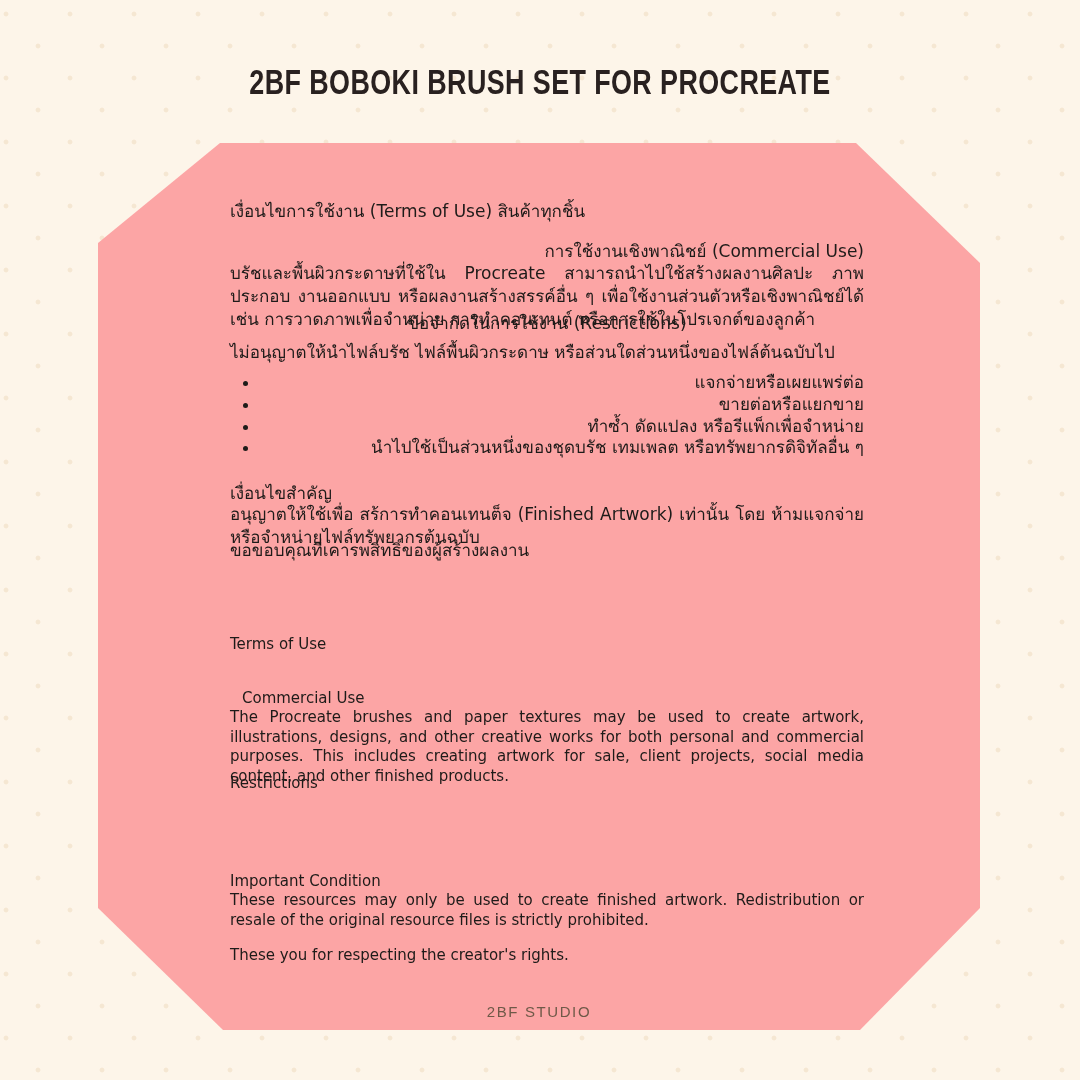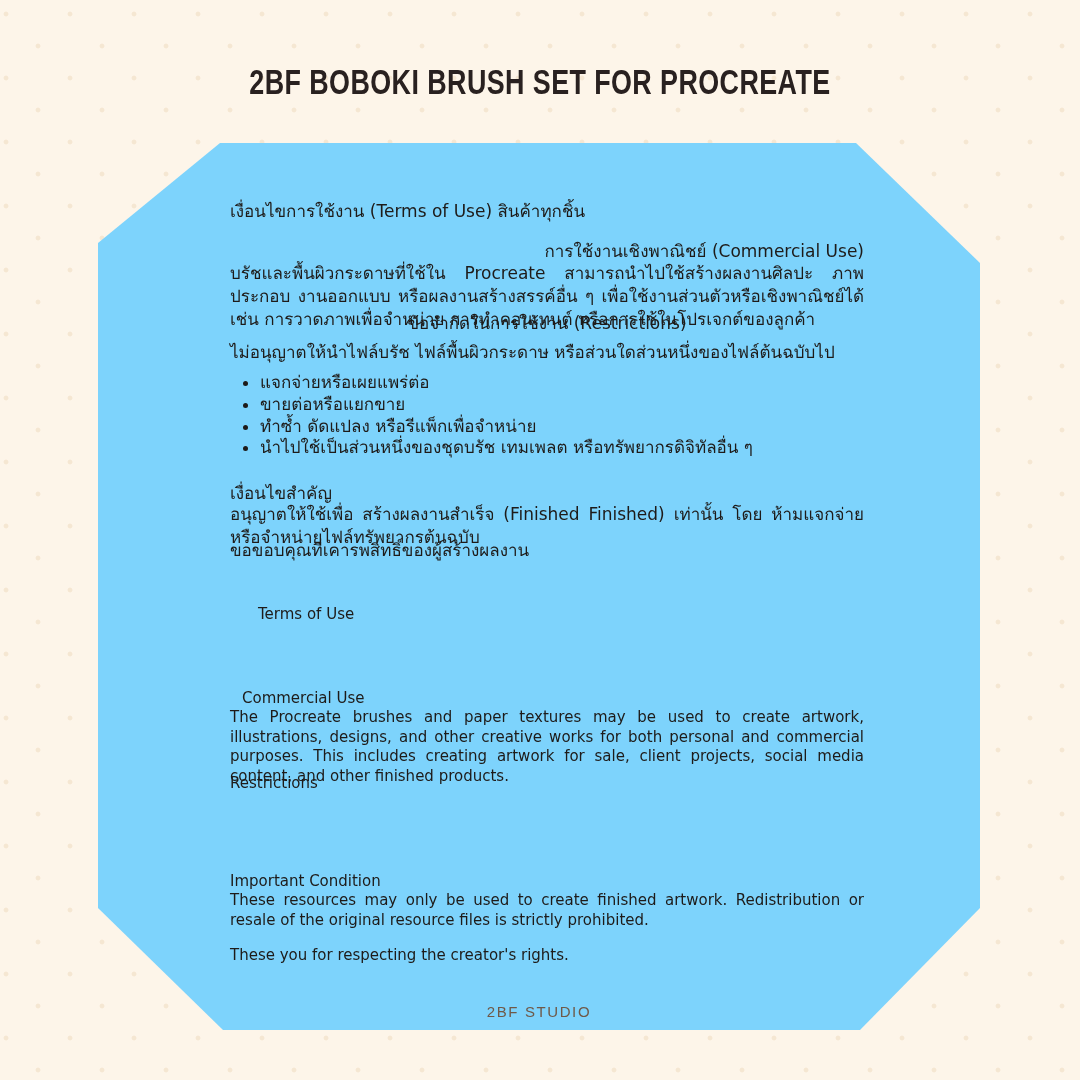--- a/index.html
+++ b/index.html
@@ -31,21 +31,21 @@
     color: #292120;
     transform: scaleX(0.84) scaleY(1.1);
   }
 
   .panel {
     position: absolute;
     left: 98px;
     top: 143px;
     width: 882px;
     height: 887px;
-    background: #7dd3fc;
+    background: #fca5a5;
     clip-path: polygon(
       122px 0, calc(100% - 124px) 0,
       100% 120px, 100% calc(100% - 122px),
       calc(100% - 120px) 100%, 125px 100%,
       0 calc(100% - 122px), 0 100px
     );
   }
 
   .blk {
     position: absolute;
@@ -57,33 +57,33 @@
   .thai.just { text-align: justify; }
 
   .eng { font-size: 15px; line-height: 19.5px; }
   .eng.just { text-align: justify; }
 
   ul.restrict-list {
     margin: 0;
     padding: 0 0 0 30px;
     list-style: disc;
   }
-  ul.restrict-list li { line-height: 21.8px; }
+  ul.restrict-list li { line-height: 21.8px; text-align: right; }
 
   .t-terms-line   { top: 57px; }
   .t-comm-head    { top: 97px; text-align: right; }
   .t-comm-body    { top: 119px; }
   .t-restr-head   { top: 169px; text-align: center; }
   .t-restr-body   { top: 198px; }
   .t-bullets      { top: 229px; }
   .t-imp-head     { top: 339px; font-family: Liberation Serif, serif; }
   .t-imp-body     { top: 360px; }
   .t-thanks       { top: 396px; }
 
-  .e-terms-head   { top: 462px; margin-left: 28px; }
+  .e-terms-head   { top: 492px; }
   .e-comm-head    { top: 546px; margin-left: 12px; }
   .e-comm-body    { top: 565px; }
   .e-restr-head   { top: 631px; }
   .e-restr-body   { top: 650px; }
   .e-imp-head     { top: 729px; }
   .e-imp-body     { top: 748px; }
   .e-thanks       { top: 803px; }
 
   .panel-footer {
     position: absolute;
@@ -115,21 +115,21 @@
   <div class="blk thai t-bullets">
     <ul class="restrict-list">
       <li>แจกจ่ายหรือเผยแพร่ต่อ</li>
       <li>ขายต่อหรือแยกขาย</li>
       <li>ทำซ้ำ ดัดแปลง หรือรีแพ็กเพื่อจำหน่าย</li>
       <li>นำไปใช้เป็นส่วนหนึ่งของชุดบรัช เทมเพลต หรือทรัพยากรดิจิทัลอื่น ๆ</li>
     </ul>
   </div>
 
   <div class="blk thai t-imp-head">เงื่อนไขสำคัญ</div>
-  <div class="blk thai just t-imp-body">อนุญาตให้ใช้เพื่อ สร้างผลงานสำเร็จ (Finished Finished) เท่านั้น โดย ห้ามแจกจ่ายหรือจำหน่ายไฟล์ทรัพยากรต้นฉบับ</div>
+  <div class="blk thai just t-imp-body">อนุญาตให้ใช้เพื่อ สร้การทำคอนเทนต็จ (Finished Artwork) เท่านั้น โดย ห้ามแจกจ่ายหรือจำหน่ายไฟล์ทรัพยากรต้นฉบับ</div>
 
   <div class="blk thai t-thanks">ขอขอบคุณที่เคารพสิทธิ์ของผู้สร้างผลงาน</div>
 
   <div class="blk eng e-terms-head">Terms of Use</div>
 
   <div class="blk eng e-comm-head">Commercial Use</div>
   <div class="blk eng just e-comm-body">The Procreate brushes and paper textures may be used to create artwork, illustrations, designs, and other creative works for both personal and commercial purposes. This includes creating artwork for sale, client projects, social media content, and other finished products.</div>
 
   <div class="blk eng e-restr-head">Restrictions</div>
 

